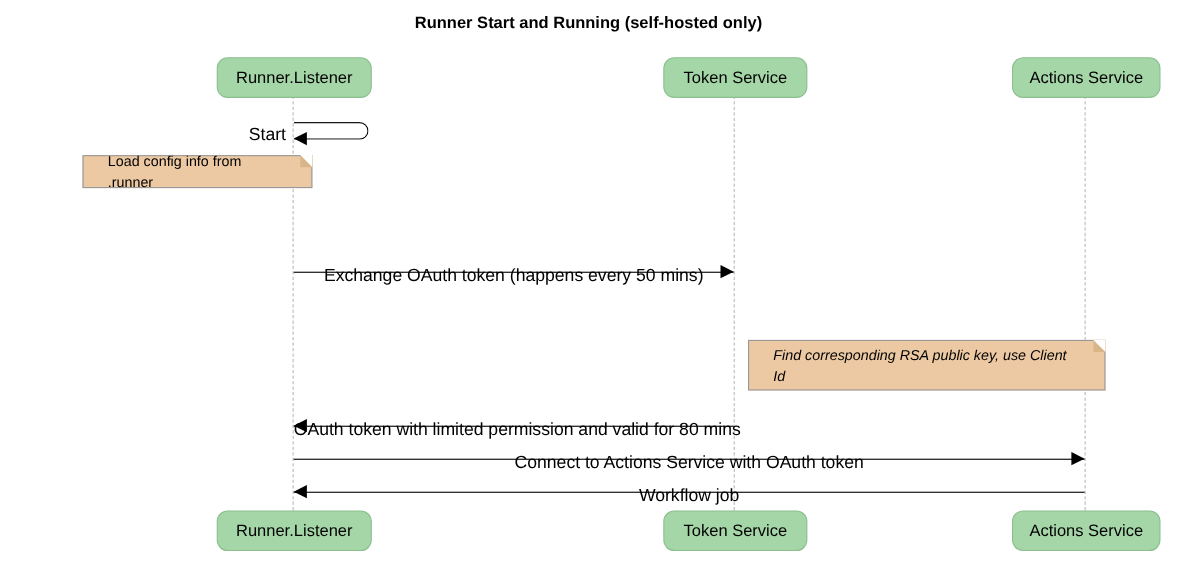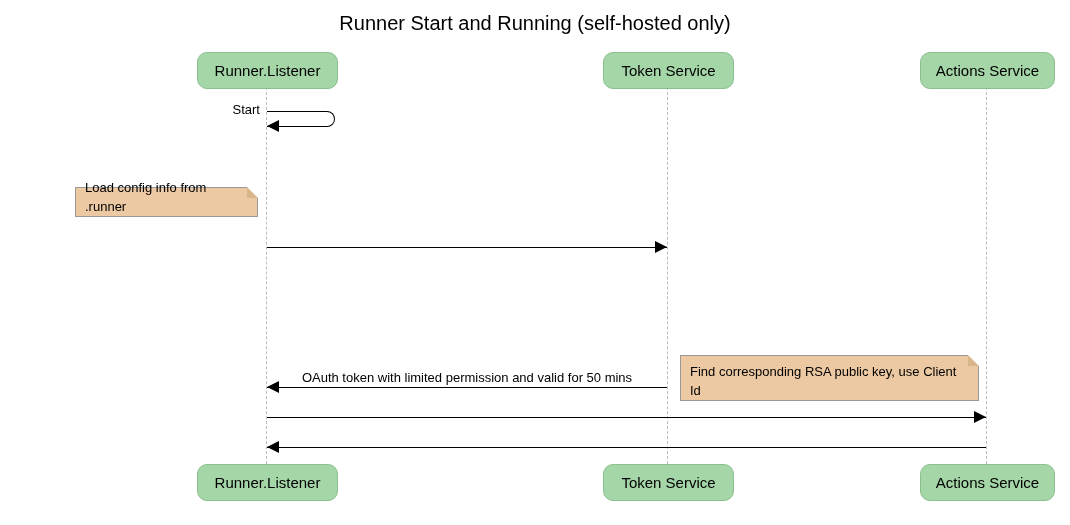--- a/index.html
+++ b/index.html
@@ -14,45 +14,45 @@
     --text:#000000;
   }
   *{margin:0;padding:0;box-sizing:content-box;}
   html,body{background:var(--bg);}
   .canvas{
     position:relative;width:1070px;height:525px;background:var(--bg);
     font-family:"Liberation Sans",sans-serif;color:var(--text);overflow:hidden;
   }
   .title{
     position:absolute;left:0;top:12px;width:1070px;text-align:center;
-    font-size:20px;font-weight:normal;
+    font-size:15px;font-weight:bold;
   }
   .lifeline{
     position:absolute;width:0;border-left:1px dashed var(--lifeline);
   }
   .participant{
     position:absolute;height:35px;background:var(--participant-fill);
     border:1px solid var(--participant-border);border-radius:10px;
     display:flex;align-items:center;justify-content:center;
     font-size:15px;
   }
   .note{
     position:absolute;background:var(--note-fill);border:1px solid var(--note-border);
-    font-size:13px;display:flex;flex-direction:column;align-items:center;justify-content:flex-end;
-    line-height:19px;padding:0 9px;margin-top:46px;
+    font-size:13px;display:flex;flex-direction:column;align-items:center;justify-content:center;
+    line-height:19px;padding:0 22px;
   }
-  .note.left-align{align-items:flex-start;text-align:left;}
+  .note.left-align{align-items:flex-start;text-align:left;font-style:italic;}
   .note::before{
     content:"";position:absolute;top:-1px;right:-1px;width:0;height:0;
     border-style:solid;border-width:0 11px 11px 0;
     border-color:var(--bg) var(--bg) var(--note-fold) var(--note-fold);
   }
   .msg-label{
-    position:absolute;font-size:13px;line-height:14px;height:14px;
-    text-align:center;white-space:nowrap;
+    position:absolute;font-size:16px;line-height:14px;height:14px;
+    text-align:center;white-space:nowrap;margin-top:13px;
   }
   .msg-label.right-align{text-align:right;}
   .msg-line{
     position:absolute;height:0;border-top:1px solid var(--line);
   }
   .arrow{position:absolute;width:0;height:0;}
   .arrow.right{border-top:6px solid transparent;border-bottom:6px solid transparent;border-left:12px solid var(--line);}
   .arrow.left{border-top:6px solid transparent;border-bottom:6px solid transparent;border-right:12px solid var(--line);}
   .self-loop{
     position:absolute;border:1px solid var(--line);border-left:none;
@@ -76,35 +76,38 @@
 
   <div class="msg-label right-align" style="left:160px;top:103px;width:100px">Start</div>
   <div class="self-loop" style="left:267px;top:111px;width:67px;height:14px"></div>
   <div class="arrow left" style="left:267px;top:120px"></div>
 
   <div class="note" style="left:75px;top:141px;width:163px;height:28px">
     <span>Load config info from .runner</span>
   </div>
 
 
+  <div class="msg-label" style="left:267px;top:231px;width:400px">Exchange OAuth token (happens every 50 mins)</div>
   <div class="msg-line" style="left:267px;top:247px;width:400px"></div>
   <div class="arrow right" style="left:655px;top:241px"></div>
 
 
   <div class="note left-align" style="left:680px;top:309px;width:279px;height:44px">
     <span>Find corresponding RSA public key, use Client Id</span>
   </div>
 
-  <div class="msg-label" style="left:267px;top:371px;width:400px">OAuth token with limited permission and valid for 50 mins</div>
+  <div class="msg-label" style="left:267px;top:371px;width:400px">OAuth token with limited permission and valid for 80 mins</div>
   <div class="msg-line" style="left:267px;top:387px;width:400px"></div>
   <div class="arrow left" style="left:267px;top:381px"></div>
 
+  <div class="msg-label" style="left:267px;top:401px;width:719px">Connect to Actions Service with OAuth token</div>
   <div class="msg-line" style="left:267px;top:417px;width:719px"></div>
   <div class="arrow right" style="left:974px;top:411px"></div>
 
+  <div class="msg-label" style="left:267px;top:431px;width:719px">Workflow job</div>
   <div class="msg-line" style="left:267px;top:447px;width:719px"></div>
   <div class="arrow left" style="left:267px;top:441px"></div>
 
   <div class="participant" style="left:197px;top:464px;width:139px">Runner.Listener</div>
   <div class="participant" style="left:603px;top:464px;width:129px">Token Service</div>
   <div class="participant" style="left:920px;top:464px;width:133px">Actions Service</div>
 
 </div>
 
 </body></html>

